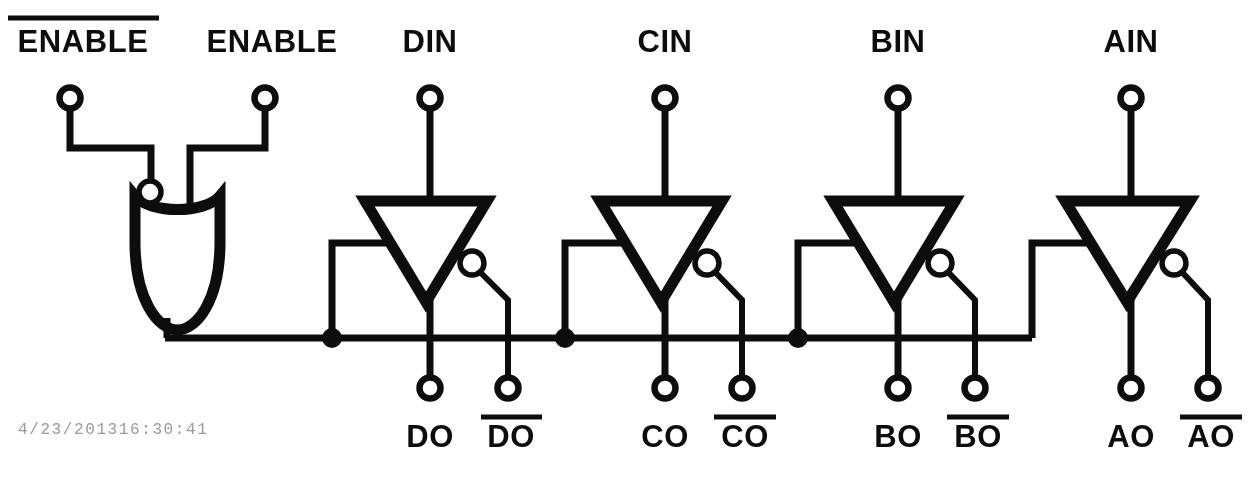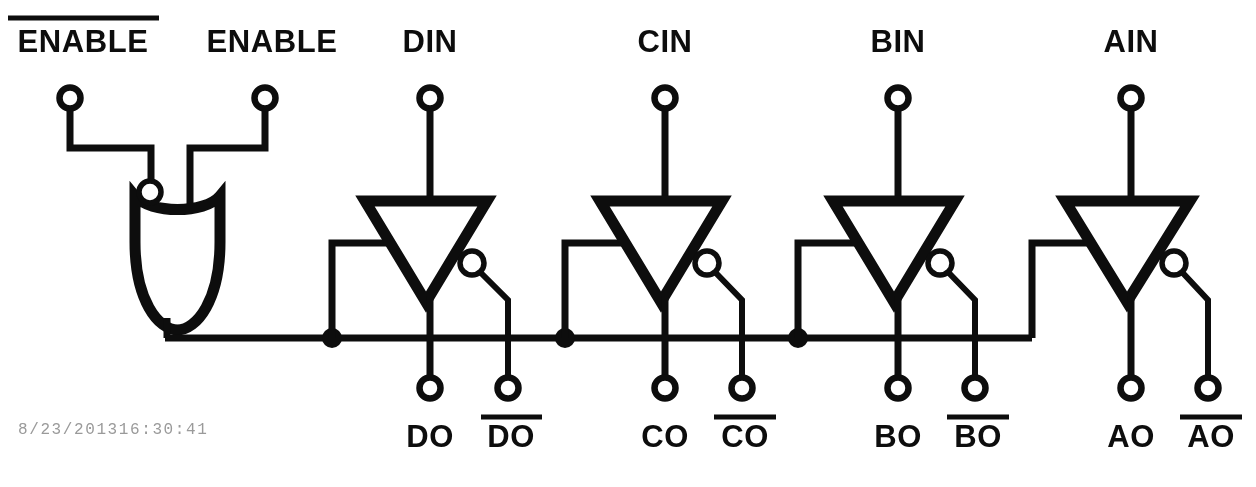--- a/index.html
+++ b/index.html
@@ -190,13 +190,13 @@
   </g>
 
   <text class="pin-label" x="1131" y="447" text-anchor="middle">AO</text>
   <g>
     <line class="overbar" x1="1180" y1="417" x2="1242" y2="417"></line>
     <text class="pin-label" x="1211" y="447" text-anchor="middle">AO</text>
   </g>
 
 </svg>
 
-<div class="timestamp">8/23/201316:30:41</div>
+<div class="timestamp">4/23/201316:30:41</div>
 
 </body></html>

